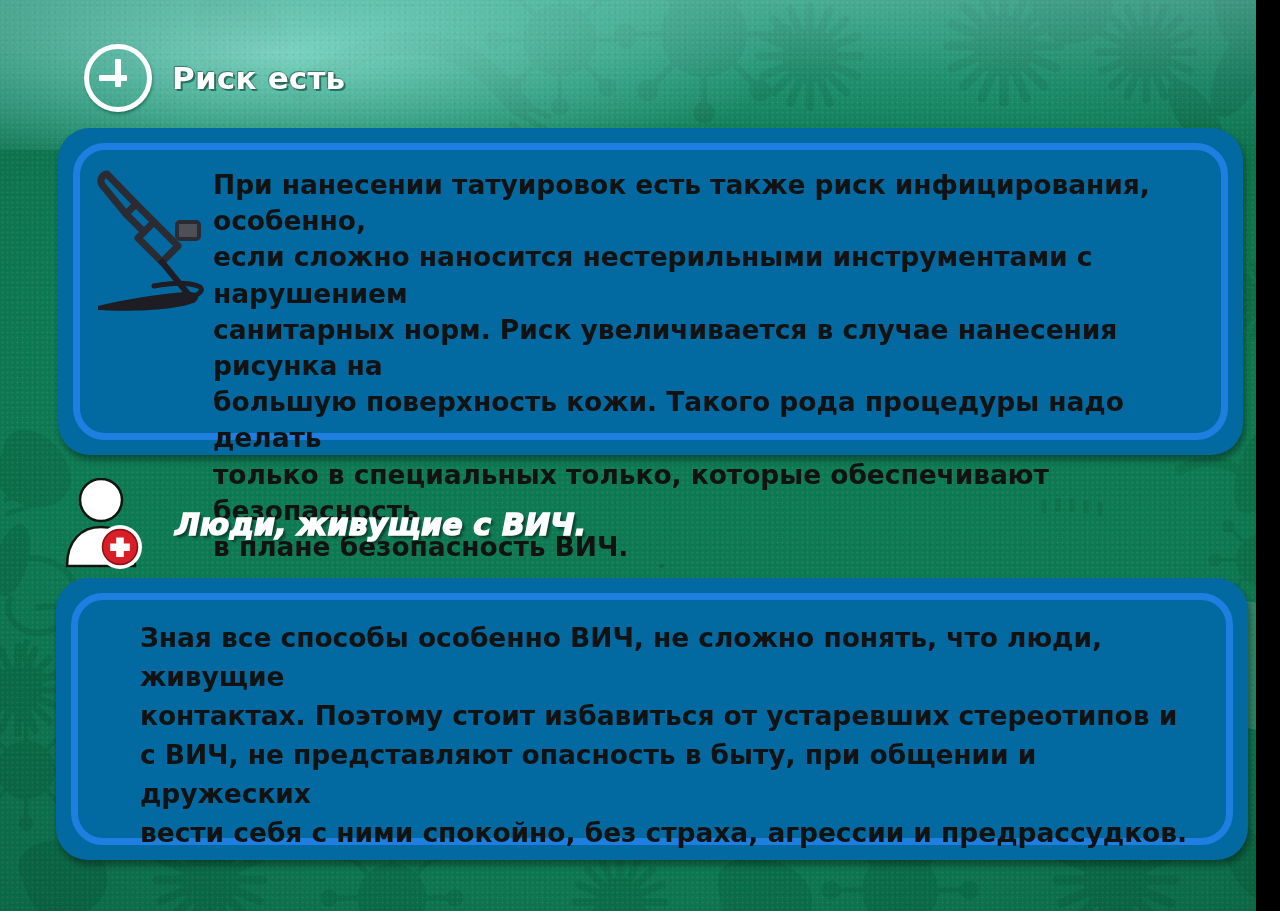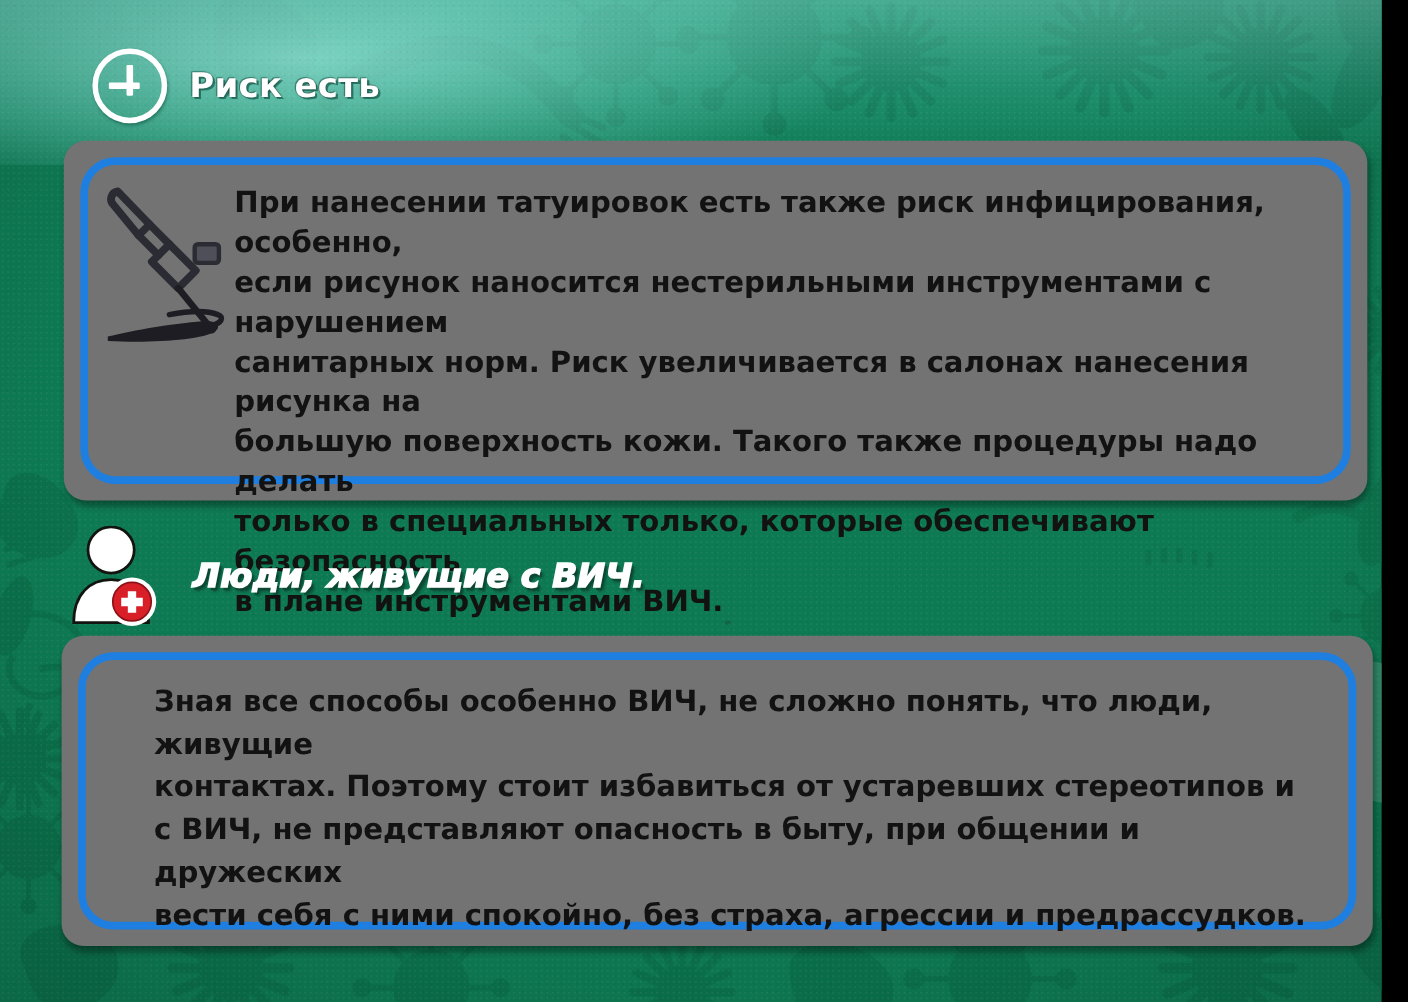--- a/index.html
+++ b/index.html
@@ -99,22 +99,22 @@
     border-radius: 1px;
   }
   .plus-circle::before { left: 50%; top: 10px; width: 6px; height: 28px; transform: translateX(-50%); }
   .plus-circle::after  { top: 50%; left: 10px; height: 6px; width: 28px; transform: translateY(-50%); }
 
   .person-badge { position: relative; width: 96px; height: 92px; flex: 0 0 auto; }
 
   
   .card {
     position: absolute;
-    background: #737373;
-    border-radius: 20px;
+    background: #0369a1;
+    border-radius: 32px;
     box-shadow: 2px 5px 7px rgba(0,0,0,.38);
   }
   .card-inner {
     position: absolute;
     inset: 15px;
     border: 7px solid #1f7fe0;
     border-radius: 32px;
     box-sizing: border-box;
   }
   #card-tattoo { left: 58px; top: 128px; width: 1185px; height: 327px; }
@@ -288,25 +288,25 @@
         <path d="M62,62 L86,86 L70,102 L46,78 Z"></path>
       </g>
       <rect x="85" y="62" width="22" height="17" rx="3" fill="#4f4f59" stroke="#2b2b33" stroke-width="4"></rect>
       <path d="M70,102 L101,140" fill="none" stroke="#1d1d23" stroke-width="6" stroke-linecap="round"></path>
       <path d="M6,146 C30,140 66,134 92,132 C104,131 110,136 104,141 C92,150 40,152 6,150 Z" fill="#1d1d23"></path>
       <path d="M62,126 C78,123 96,122 106,126 C112,128 110,134 100,136" fill="none" stroke="#1d1d23" stroke-width="5" stroke-linecap="round"></path>
     </svg>
 
     <div class="card-body" id="tattoo-text">
       <p>При нанесении татуировок есть также риск инфицирования, особенно,</p>
-      <p>если рисунок наносится нестерильными инструментами с нарушением</p>
-      <p>санитарных норм. Риск увеличивается в салонах нанесения рисунка на</p>
-      <p>большую поверхность кожи. Такого также процедуры надо делать</p>
+      <p>если сложно наносится нестерильными инструментами с нарушением</p>
+      <p>санитарных норм. Риск увеличивается в случае нанесения рисунка на</p>
+      <p>большую поверхность кожи. Такого рода процедуры надо делать</p>
       <p>только в специальных только, которые обеспечивают безопасность</p>
-      <p>в плане инструментами ВИЧ.</p>
+      <p>в плане безопасность ВИЧ.</p>
     </div>
   </div>
 
   <div class="heading-row" id="heading-plhiv">
     <div class="person-badge">
       <svg width="96" height="92" viewBox="0 0 96 92" aria-hidden="true">
         <g stroke="#12150f" stroke-width="2.5">
           <circle cx="40" cy="22" r="21" fill="#ffffff"></circle>
           <path d="M6,88 C6,62 21,49 40,49 C59,49 74,62 74,88 Z" fill="#ffffff"></path>
         </g>

